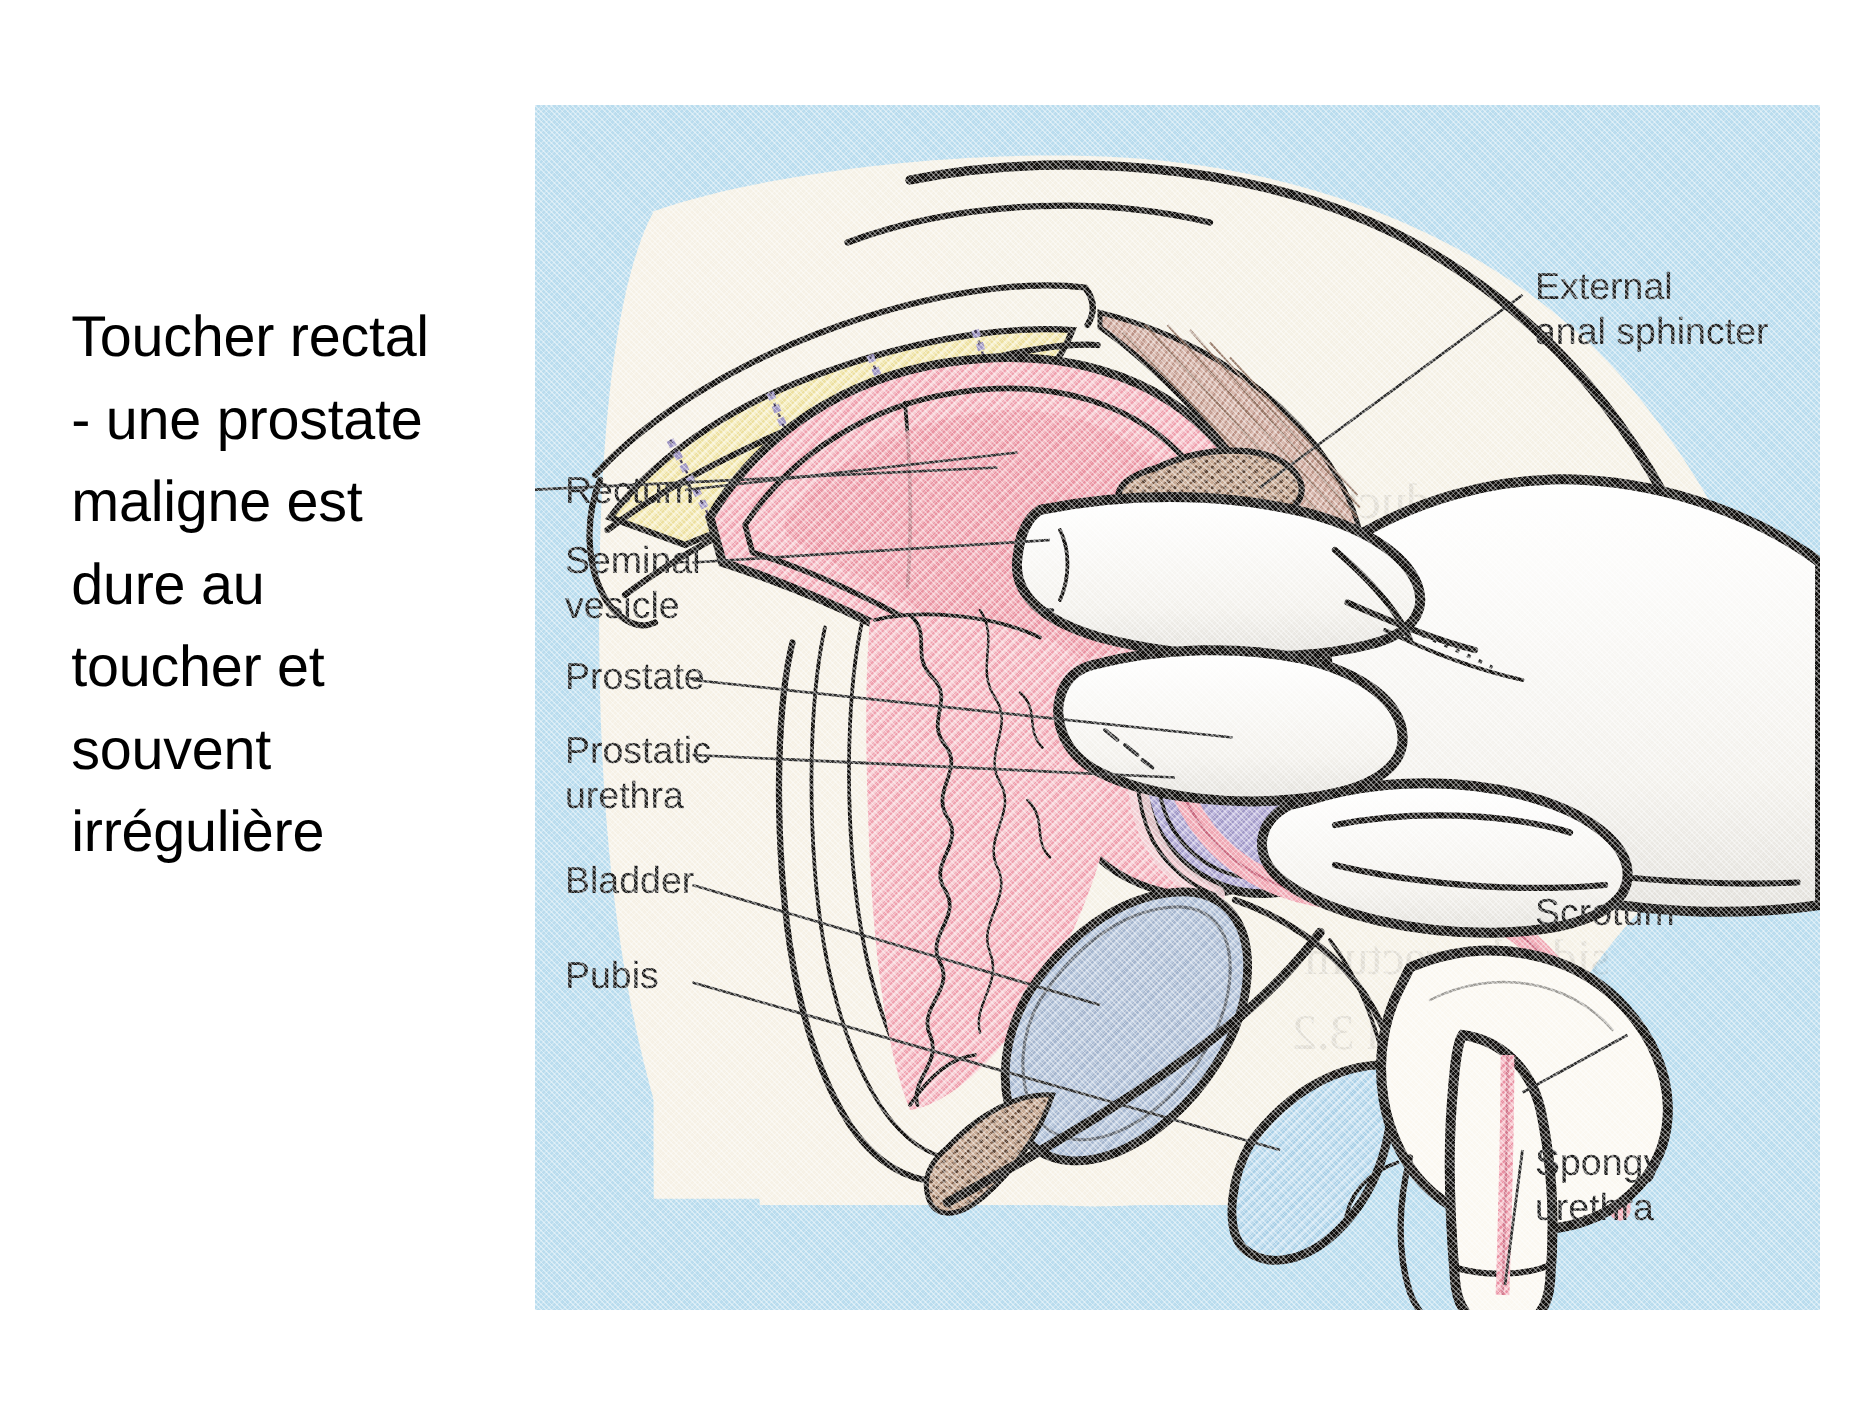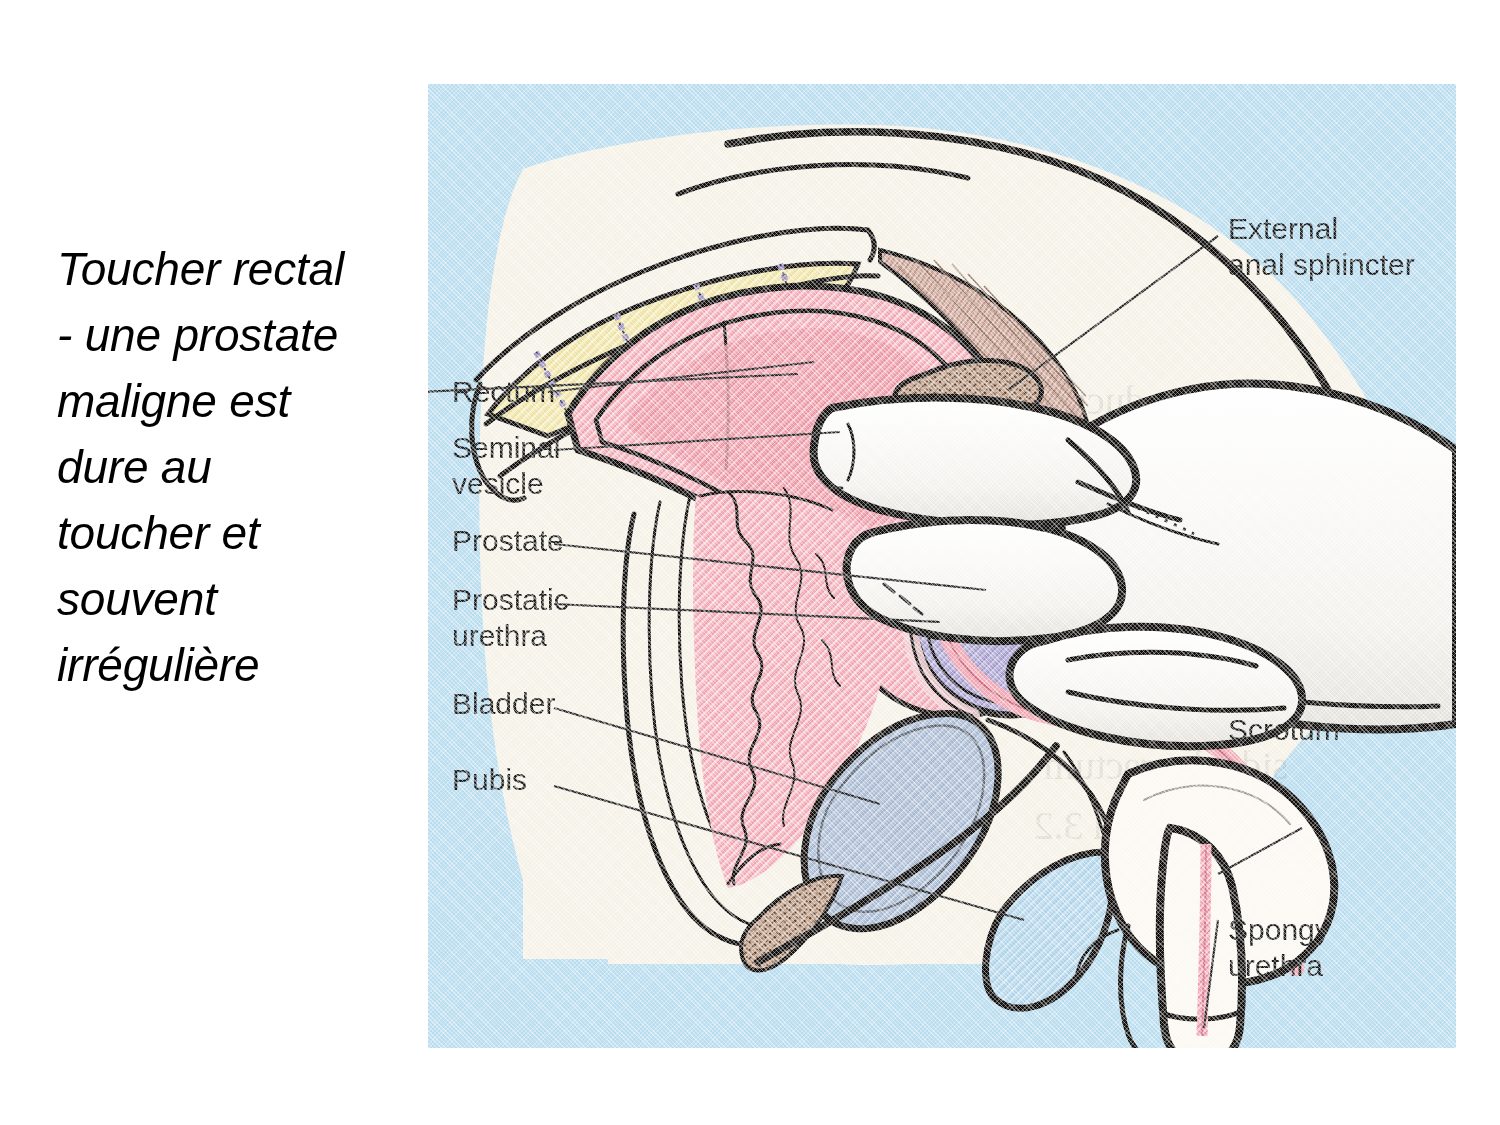--- a/index.html
+++ b/index.html
@@ -20,21 +20,20 @@
     position: absolute;
     left: 57px;
     top: 236px;
     width: 345px;
     color: #000000;
     font-size: 46px;
     line-height: 66px;
     font-family: "Liberation Sans", sans-serif;
     white-space: pre-line;
     letter-spacing: -0.2px;
-    font-style: italic;
   }
 
   
   #figure {
     position: absolute;
     left: 428px;
     top: 84px;
     width: 1028px;
     height: 964px;
     background: #b9dcee;

